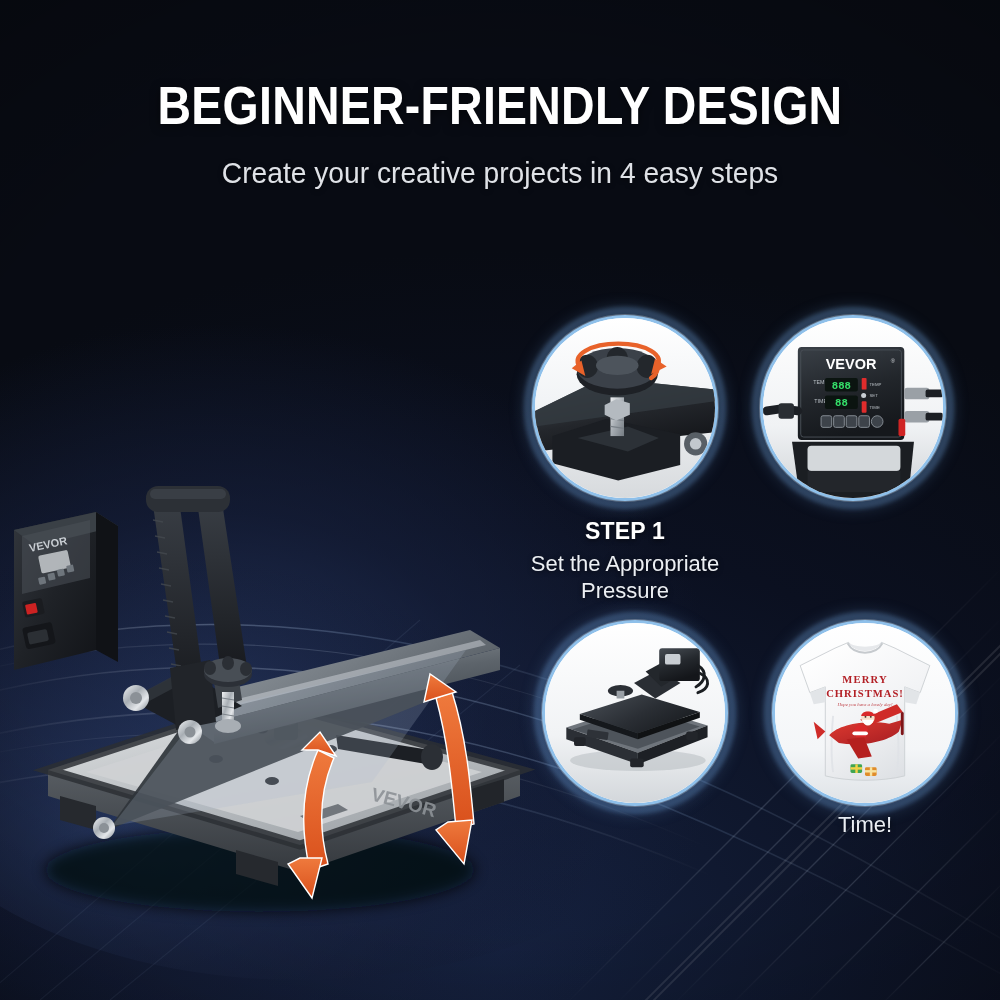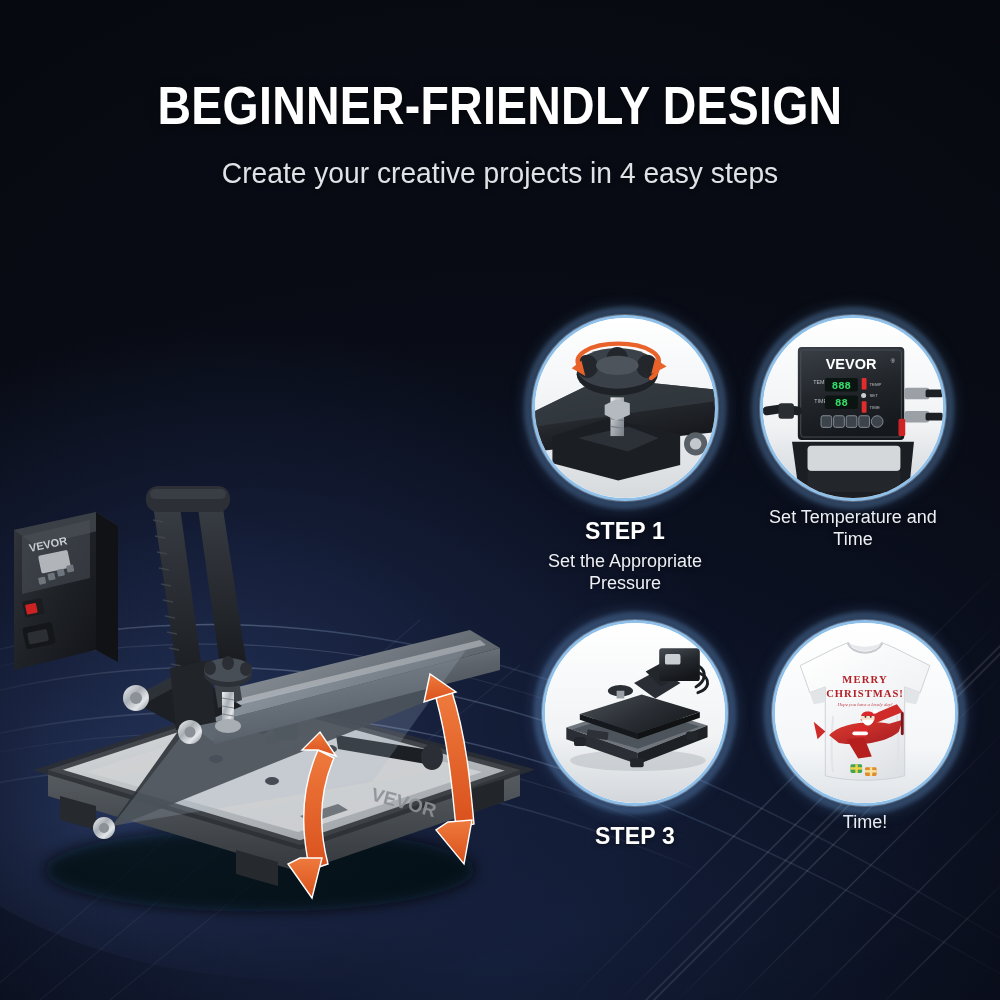--- a/index.html
+++ b/index.html
@@ -81,21 +81,21 @@
   .circle-inner svg { width:100%; height:100%; display:block; }
 
   .step-title {
     margin-top:17px; text-align:center;
     color:#ffffff; font-size:23px; font-weight:bold;
     letter-spacing:.2px;
     text-shadow:0 1px 5px rgba(0,0,0,.6);
   }
   .step-desc {
     margin-top:5px; text-align:center;
-    color:#eceff3; font-size:18px; font-weight:400;
+    color:#eceff3; font-size:22px; font-weight:400;
     line-height:1.24;
     text-shadow:0 1px 5px rgba(0,0,0,.6);
   }
 
   
   .product { position:absolute; left:0px; top:230px; width:540px; height:700px; }
   .product svg { width:100%; height:100%; display:block; }
 </style>
 </head>
 <body>
@@ -483,21 +483,20 @@
                 <rect x="168" y="98" width="18" height="8" rx="2" fill="#1c1f24"></rect>
                 <rect x="140" y="104" width="7" height="18" rx="2" fill="#d02424"></rect>
               </g>
 
               <path d="M 36 96 L 18 94 L 4 96" stroke="#1c1f24" stroke-width="9" fill="none" stroke-linecap="round"></path>
               <rect x="16" y="88" width="16" height="16" rx="3" fill="#2a2e33"></rect>
             </svg>
           </div>
         </div>
       </div>
-      <div class="step-desc">Set Temperature and Time</div>
     </div>
 
     <div class="step step-3">
       <div class="circle-wrap">
         <div class="circle-glow"></div>
         <div class="circle">
           <div class="circle-inner">
             <svg viewBox="0 0 186 186">
               <defs>
                 <linearGradient id="s3bg" x1="0" y1="0" x2="0" y2="1">
@@ -544,21 +543,20 @@
                 <path d="M 160 52 C 172 58, 170 68, 158 72"></path>
               </g>
 
               <rect x="30" y="118" width="12" height="9" rx="2" fill="#22252a"></rect>
               <rect x="146" y="112" width="12" height="9" rx="2" fill="#22252a"></rect>
               <rect x="88" y="140" width="14" height="9" rx="2" fill="#22252a"></rect>
             </svg>
           </div>
         </div>
       </div>
-      <div class="step-title">STEP 3</div>
     </div>
 
     <div class="step step-4">
       <div class="circle-wrap">
         <div class="circle-glow"></div>
         <div class="circle">
           <div class="circle-inner">
             <svg viewBox="0 0 186 186">
               <defs>
                 <linearGradient id="s4bg" x1="0" y1="0" x2="0" y2="1">

